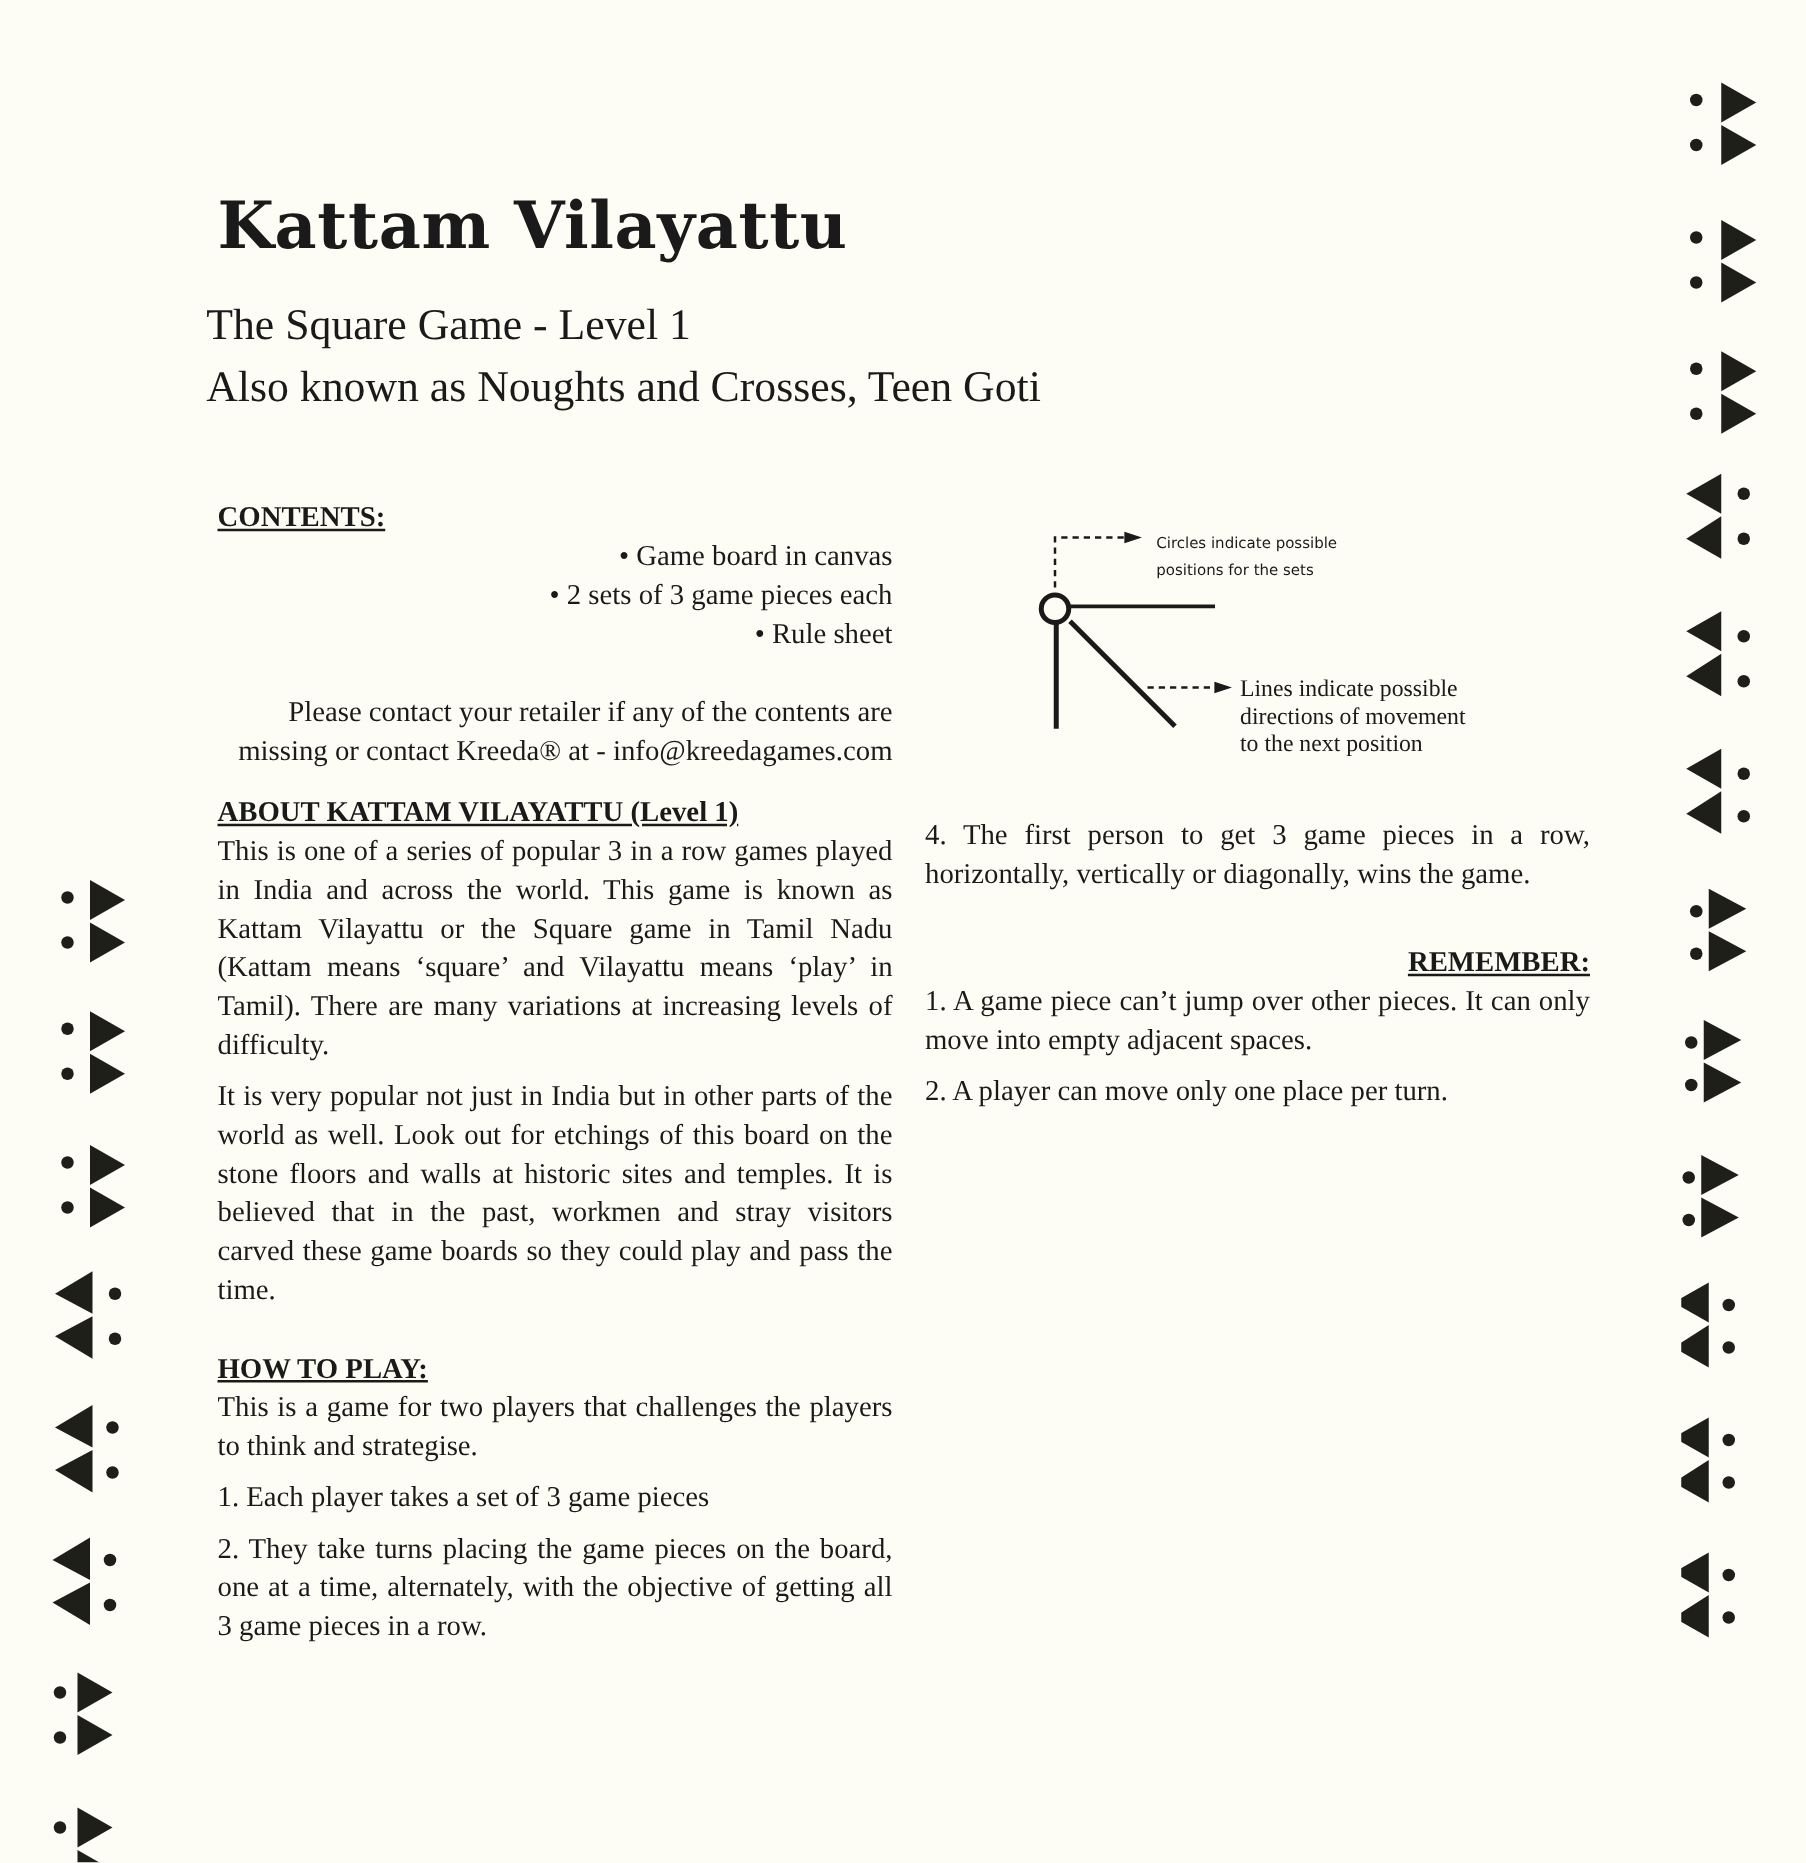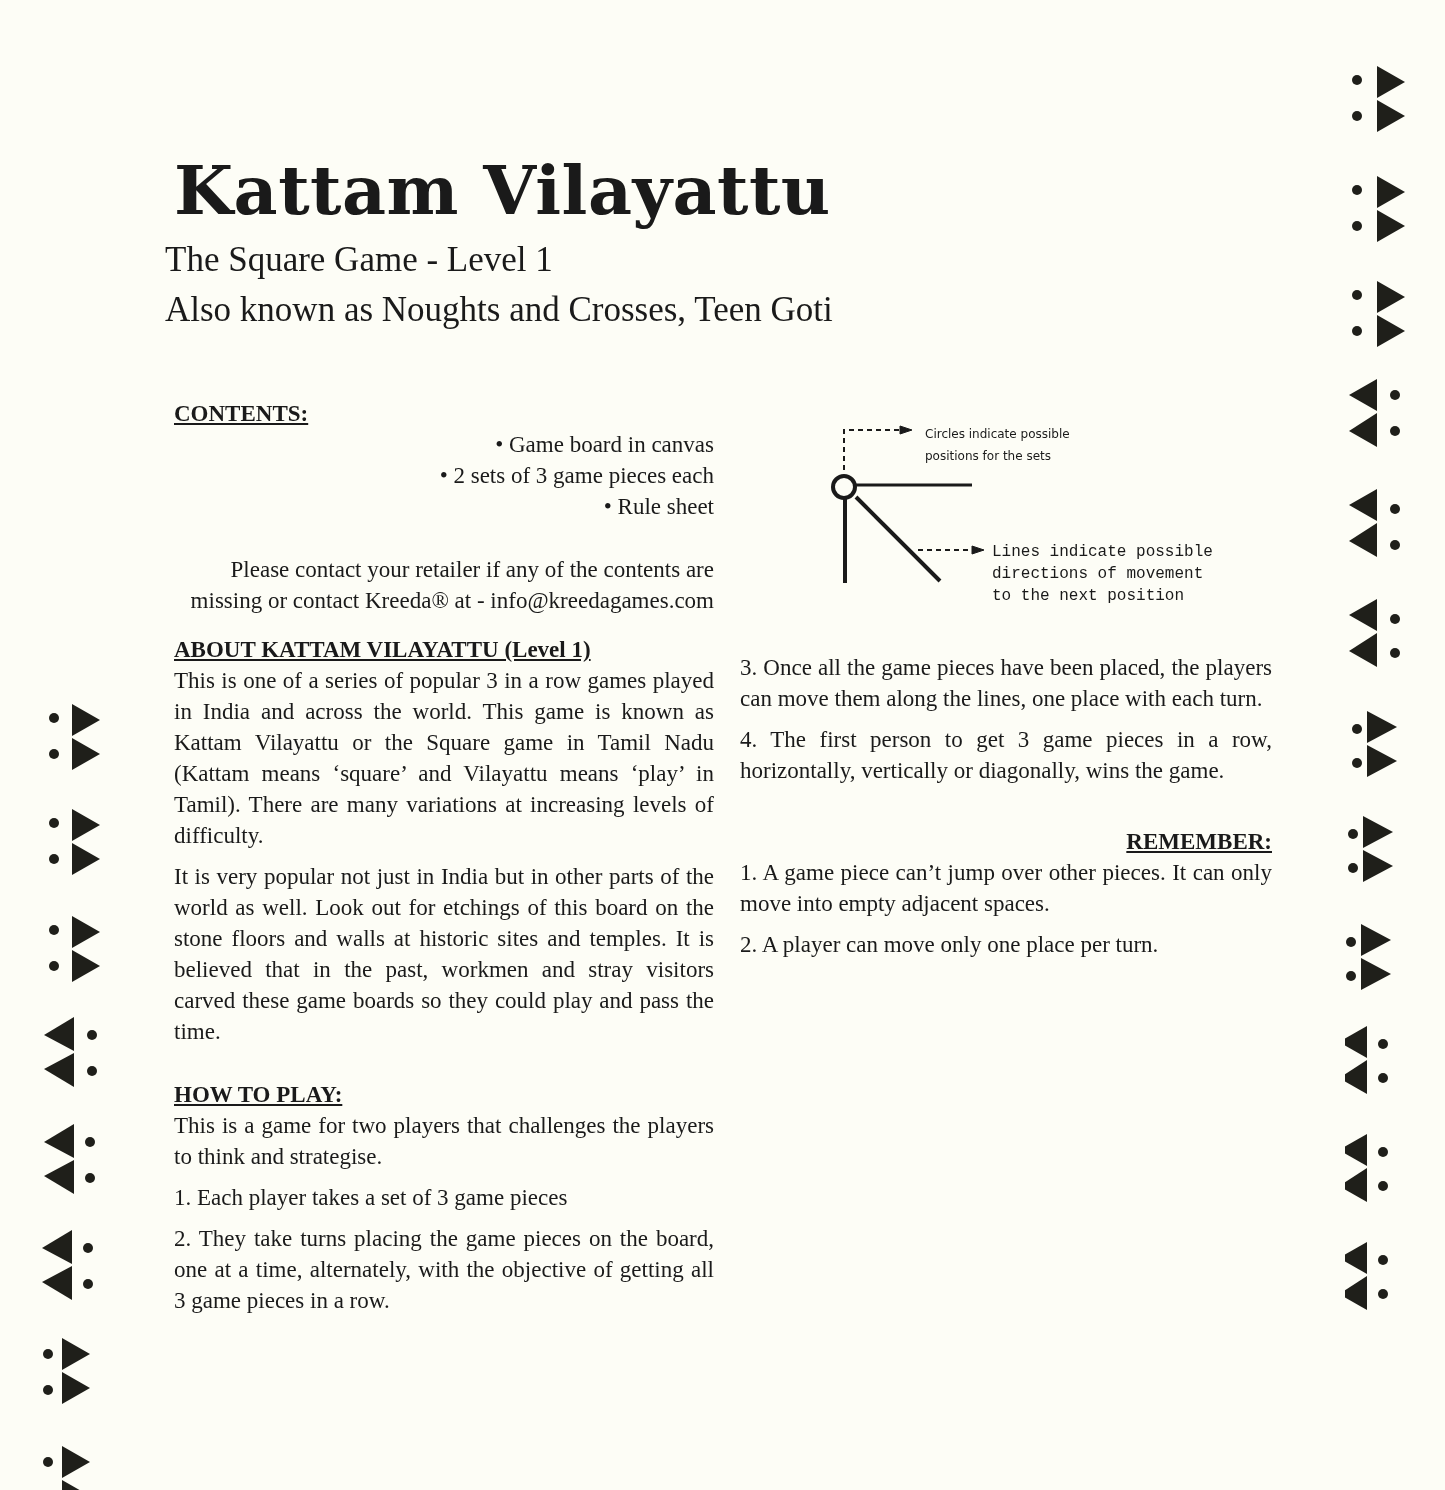--- a/index.html
+++ b/index.html
@@ -1,17 +1,17 @@
 <!DOCTYPE html>
 <html><head>
 <meta charset="utf-8">
 <style>
   html,body{margin:0;padding:0;}
   body{width:1445px;height:1490px;background:#fdfdf6;position:relative;overflow:hidden;font-family:"Liberation Serif",serif;color:#1a1a1a;}
-  .title{position:absolute;left:174px;top:150px;font-family:"DejaVu Serif",serif;font-weight:bold;font-size:68px;letter-spacing:0.5px;margin:0;text-align:right;}
+  .title{position:absolute;left:174px;top:150px;font-family:"DejaVu Serif",serif;font-weight:bold;font-size:52px;letter-spacing:0.5px;margin:0;text-align:right;}
   .subtitle{position:absolute;left:165px;font-size:35px;margin:0;}
   .col{position:absolute;font-size:23px;line-height:31px;}
   .col p{margin:0 0 10px 0;text-align:justify;}
   h3{font-size:23px;font-weight:bold;margin:0;line-height:31px;text-decoration:underline;}
   ul{list-style:none;margin:0;padding:0;text-align:right;}
   ul li:before{content:"• ";}
   .diagram{position:absolute;left:800px;top:415px;width:420px;height:200px;}
   .deco{position:absolute;}
 </style>
 </head>
@@ -48,29 +48,28 @@
       <line x1="45" y1="84" x2="45" y2="168" stroke-width="4"></line>
       <line x1="56" y1="82" x2="140" y2="166" stroke-width="4"></line>
       <path d="M118 135 H170" stroke-dasharray="5,4" stroke-width="2"></path>
       <path d="M172 131 L184 135 L172 139 Z" fill="#1a1a1a"></path>
     </g>
   </svg>
   <div style="position:absolute;left:125px;top:8px;font-family:'DejaVu Sans',sans-serif;font-size:12px;line-height:22px;">
     <div>Circles indicate possible</div>
     <div>positions for the sets</div>
   </div>
-  <div style="position:absolute;left:192px;top:126px;font-family:Liberation Mono, monospace;font-size:16px;line-height:22px;">
+  <div style="position:absolute;left:192px;top:126px;font-family:Liberation Serif, serif;font-size:19px;line-height:22px;">
     <div>Lines indicate possible</div>
     <div>directions of movement</div>
     <div>to the next position</div>
   </div>
 </div>
 
 <div class="col" style="left:740px;top:652px;width:532px;">
-  <p>3. Once all the game pieces have been placed, the players can move them along the lines, one place with each turn.</p>
   <p>4. The first person to get 3 game pieces in a row, horizontally, vertically or diagonally, wins the game.</p>
   <h3 style="margin-top:40px;text-align:right;">REMEMBER:</h3>
   <p>1. A game piece can’t jump over other pieces. It can only move into empty adjacent spaces.</p>
   <p>2. A player can move only one place per turn.</p>
 </div>
 
 <div class="deco" style="left:1345px;top:62px;">
   <svg width="70" height="1260" viewBox="0 0 70 1260">
     <g fill="#1f1f1a">
       <g transform="translate(0,0)">

